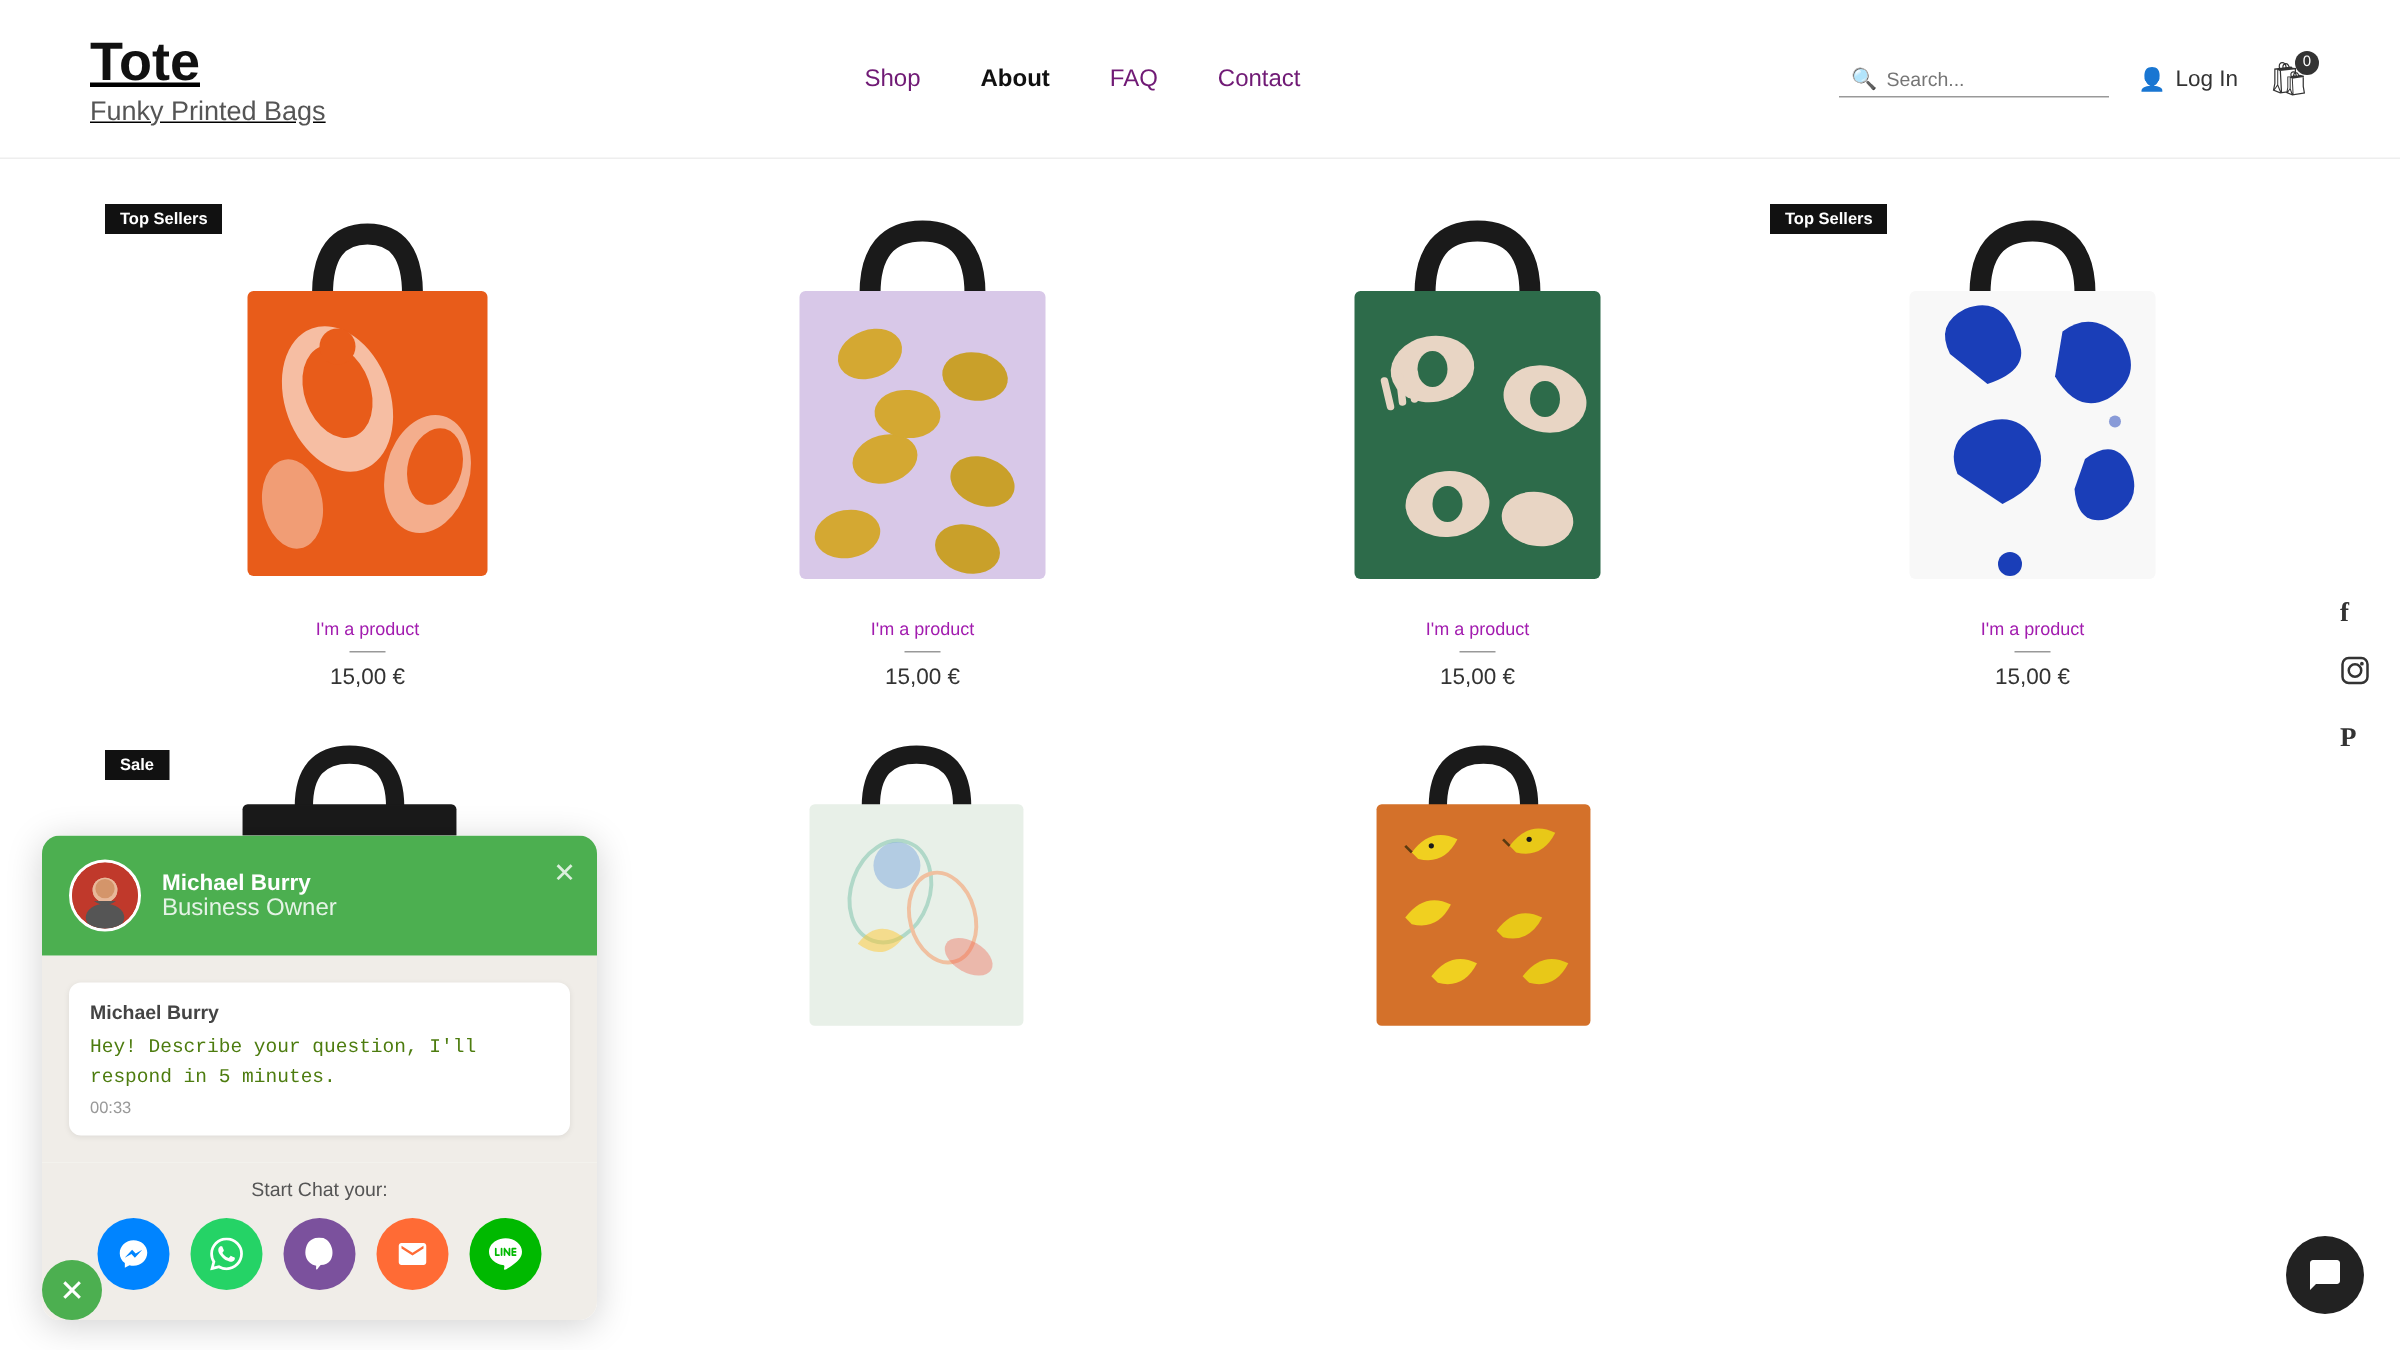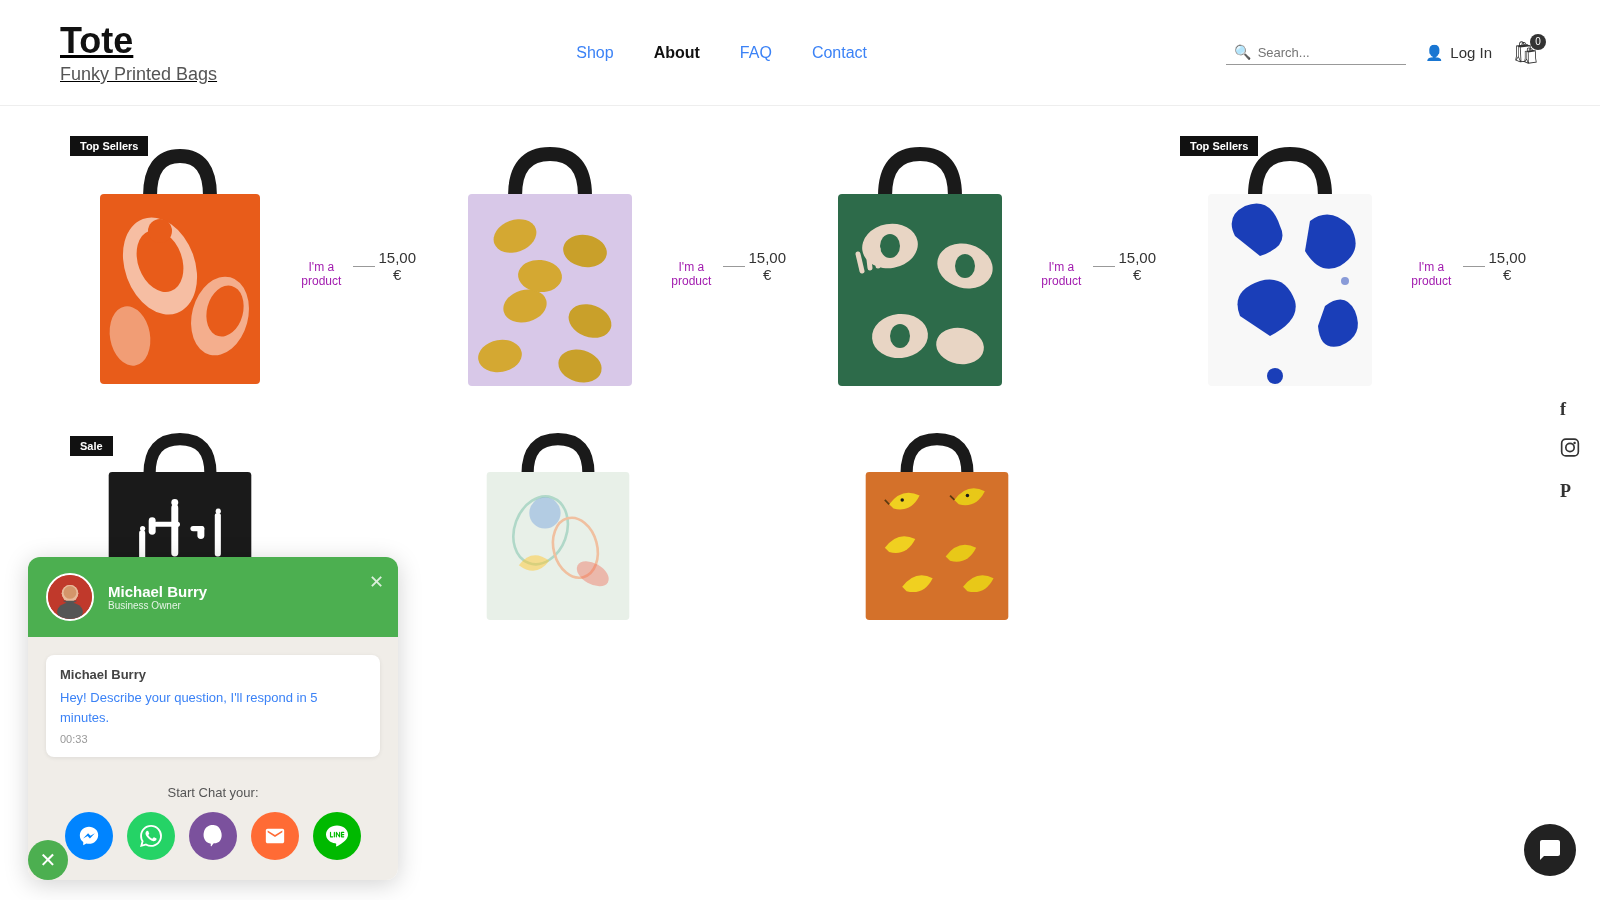--- a/index.html
+++ b/index.html
@@ -4,56 +4,56 @@
   <style>
     * { margin: 0; padding: 0; box-sizing: border-box; }
     body { font-family: 'Helvetica Neue', Arial, sans-serif; background: #fff; width: 1600px; height: 900px; overflow: hidden; position: relative; }
 
     
     .header { display: flex; align-items: center; justify-content: space-between; padding: 20px 60px; border-bottom: 1px solid #eee; }
     .logo-area { display: flex; flex-direction: column; text-decoration: underline; }
     .logo-title { font-size: 36px; font-weight: 900; color: #111; }
     .logo-sub { font-size: 18px; color: #555; margin-top: 2px; }
     .nav { display: flex; gap: 40px; align-items: center; }
-    .nav-item { font-size: 16px; color: #3b82f6; cursor: pointer; text-decoration: none; }
+    .nav-item { font-size: 16px; color: #701a75; cursor: pointer; text-decoration: none; }
     .nav-item.active { font-weight: 700; color: #111; text-align: center; }
     .header-right { display: flex; align-items: center; gap: 20px; }
     .search-box { display: flex; align-items: center; border-bottom: 1px solid #999; padding: 4px 8px; gap: 6px; }
     .search-box input { border: none; outline: none; font-size: 13px; color: #be185d; width: 140px; }
     .search-icon { color: #666; font-size: 14px; }
     .login-btn { display: flex; align-items: center; gap: 6px; font-size: 15px; color: #333; cursor: pointer; }
     .cart-btn { font-size: 22px; color: #333; cursor: pointer; position: relative; }
     .cart-badge { position: absolute; top: -6px; right: -6px; background: #333; color: #fff; font-size: 10px; border-radius: 50%; width: 16px; height: 16px; display: flex; align-items: center; justify-content: center; }
 
     
     .product-grid { display: grid; grid-template-columns: repeat(4, 1fr); gap: 0; padding: 20px 60px; }
-    .product-card { display: flex; flex-direction: row; align-items: center; position: relative; padding: 10px; }
+    .product-card { display: flex; flex-direction: column; align-items: center; position: relative; padding: 10px; }
     .badge { position: absolute; top: 10px; left: 10px; background: #111; color: #fff; font-size: 11px; font-weight: 600; padding: 4px 10px; z-index: 2; }
     .badge.sale { background: #111; }
     .product-img { width: 220px; height: 260px; position: relative; }
     .product-name { margin-top: 16px; font-size: 12px; color: #a21caf; text-align: center; }
     .product-divider { width: 24px; height: 1px; background: #999; margin: 8px auto; }
     .product-price { font-size: 15px; color: #333; text-align: center; }
 
     
     .social-sidebar { position: fixed; right: 20px; top: 50%; transform: translateY(-50%); display: flex; flex-direction: column; gap: 18px; }
     .social-icon { font-size: 20px; color: #333; cursor: pointer; }
 
     
     .chat-widget { position: fixed; left: 28px; bottom: 20px; width: 370px; background: #fff; border-radius: 12px; box-shadow: 0 4px 24px rgba(0,0,0,0.18); overflow: hidden; z-index: 100; }
     .chat-header { background: #4CAF50; padding: 16px 18px; display: flex; align-items: center; gap: 14px; position: relative; }
     .chat-avatar { width: 48px; height: 48px; border-radius: 50%; background: #c0392b; display: flex; align-items: center; justify-content: center; overflow: hidden; border: 2px solid #fff; flex-shrink: 0; }
     .chat-user-info { flex: 1; }
     .chat-user-name { color: #fff; font-size: 15px; font-weight: 700; }
-    .chat-user-role { color: rgba(255,255,255,0.85); font-size: 10px; }
+    .chat-user-role { color: rgba(255,255,255,0.85); font-size: 16px; }
     .chat-close { position: absolute; right: 14px; top: 14px; color: rgba(255,255,255,0.8); font-size: 18px; cursor: pointer; background: none; border: none; }
     .chat-message-area { background: #f0ede8; padding: 18px; }
     .chat-message-bubble { background: #fff; border-radius: 8px; padding: 12px 14px; box-shadow: 0 1px 4px rgba(0,0,0,0.08); }
     .chat-msg-sender { font-size: 13px; color: #444; font-weight: 600; margin-bottom: 6px; }
-    .chat-msg-text { font-size: 13px; color: #3b82f6; line-height: 1.5; }
+    .chat-msg-text { font-size: 13px; color: #4d7c0f; line-height: 1.5; font-family: Liberation Mono, monospace; }
     .chat-msg-time { font-size: 11px; color: #999; margin-top: 6px; }
     .chat-footer { background: #f0ede8; padding: 10px 18px 20px; text-align: center; }
     .chat-start-label { font-size: 13px; color: #555; margin-bottom: 12px; }
     .chat-apps { display: flex; justify-content: center; gap: 14px; }
     .chat-app-btn { width: 48px; height: 48px; border-radius: 50%; display: flex; align-items: center; justify-content: center; cursor: pointer; font-size: 22px; color: #fff; }
     .chat-app-btn.messenger { background: #0084ff; }
     .chat-app-btn.whatsapp { background: #25d366; }
     .chat-app-btn.viber { background: #7b519d; }
     .chat-app-btn.email { background: #ff6b35; }
     .chat-app-btn.line { background: #00b900; }

